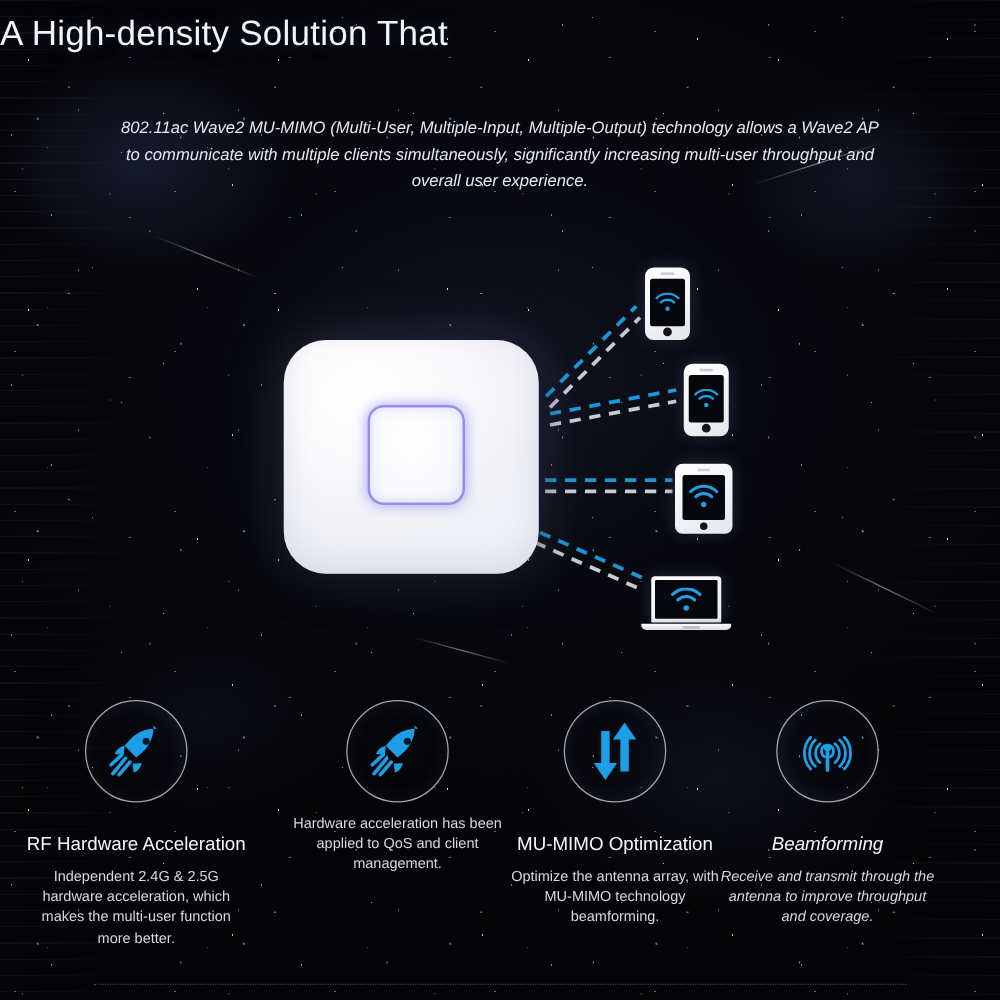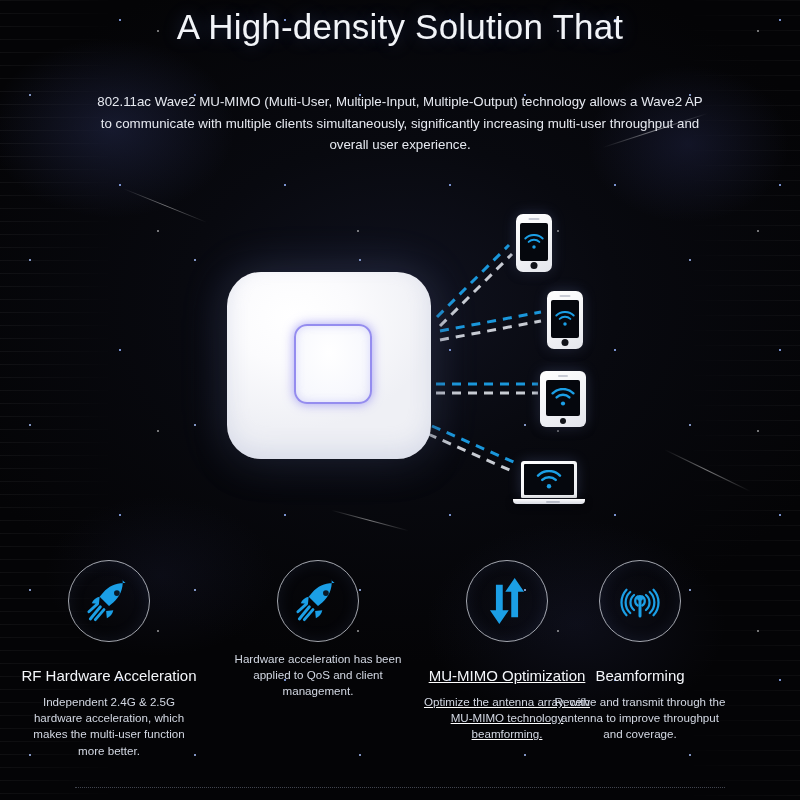--- a/index.html
+++ b/index.html
@@ -69,28 +69,28 @@
   .streaks-r{right:0;
     background-image:repeating-linear-gradient(to bottom,
       rgba(255,255,255,.09) 0px, rgba(255,255,255,.09) 1px, transparent 1px, transparent 15px);
     -webkit-mask-image:linear-gradient(to left, rgba(0,0,0,.9), transparent);
     mask-image:linear-gradient(to left, rgba(0,0,0,.9), transparent);}
   .meteor{position:absolute;height:1px;background:linear-gradient(to right,transparent,rgba(255,255,255,.45),transparent);}
 
   
   .title{
     position:absolute;left:0;right:0;top:8px;
-    text-align:center;font-size:35px;line-height:37px;
+    text-align:left;font-size:28px;line-height:37px;
     font-weight:400;letter-spacing:.2px;color:#f2f4f8;
     text-shadow:0 0 18px rgba(120,150,255,.25);
   }
   .subtitle{
     position:absolute;left:92px;width:616px;top:91px;
     text-align:center;font-size:13.3px;line-height:21.5px;
-    color:#e6e9f0;font-weight:400;
+    color:#e6e9f0;font-weight:400;font-style:italic;
   }
 
   
   .ap{
     position:absolute;left:227px;top:272px;width:204px;height:187px;
     border-radius:34px;
     background:
       radial-gradient(ellipse 70% 60% at 32% 24%, #ffffff 0%, #fbfbfd 42%, #eff0f5 100%);
     box-shadow:0 0 46px rgba(150,175,255,.22), 0 10px 28px rgba(0,0,0,.55),
                inset 0 -10px 22px rgba(190,198,220,.45);
@@ -312,32 +312,32 @@
           <path d="M55 7c-12-1-23 4-31 13l-5 6 13 13 6-5c9-8 14-19 13-31-1-.5-.5-.5-1-.5z" fill="#1b9fe6"></path>
           <circle cx="43" cy="21" r="4" fill="#0a1a28"></circle>
           <path d="M19 26c-5 1-9 4-11 9l10 1z" fill="#1b9fe6"></path>
           <path d="M38 45c-1 5-4 9-9 11l-1-10z" fill="#1b9fe6"></path>
           <path d="M20 40 6 57M25 44 13 58M16 36 4 47" stroke="#1b9fe6" stroke-width="4" stroke-linecap="round"></path>
         </svg>
       </div>
       <div class="card-desc">Hardware acceleration has been applied to QoS and client management.</div>
     </div>
 
-    <div class="card" style="left:407px;text-decoration:underline;">
+    <div class="card" style="left:392px;">
       <div class="circle">
         <svg width="40" height="46" viewBox="0 0 44 54">
           <path d="M13 54 2 38h7V8h8v30h7z" fill="#1b9fe6"></path>
           <path d="M31 0 42 16h-7v30h-8V16h-7z" fill="#1b9fe6"></path>
         </svg>
       </div>
       <div class="card-title">MU-MIMO Optimization</div>
       <div class="card-desc">Optimize the antenna array, with MU-MIMO technology beamforming.</div>
     </div>
 
-    <div class="card" style="left:540px;">
+    <div class="card" style="left:562px;font-style:italic;">
       <div class="circle">
         <svg width="48" height="48" viewBox="0 0 64 64">
           <g fill="none" stroke="#1b9fe6" stroke-linecap="round">
             <path d="M24 44a13 13 0 0 1 0-20" stroke-width="3"></path>
             <path d="M40 24a13 13 0 0 1 0 20" stroke-width="3"></path>
             <path d="M19 48a19 19 0 0 1 0-28" stroke-width="3"></path>
             <path d="M45 20a19 19 0 0 1 0 28" stroke-width="3"></path>
             <path d="M14 51a25 25 0 0 1 0-34" stroke-width="3"></path>
             <path d="M50 17a25 25 0 0 1 0 34" stroke-width="3"></path>
             <path d="M29 38a7 7 0 0 1 0-12" stroke-width="3"></path>

